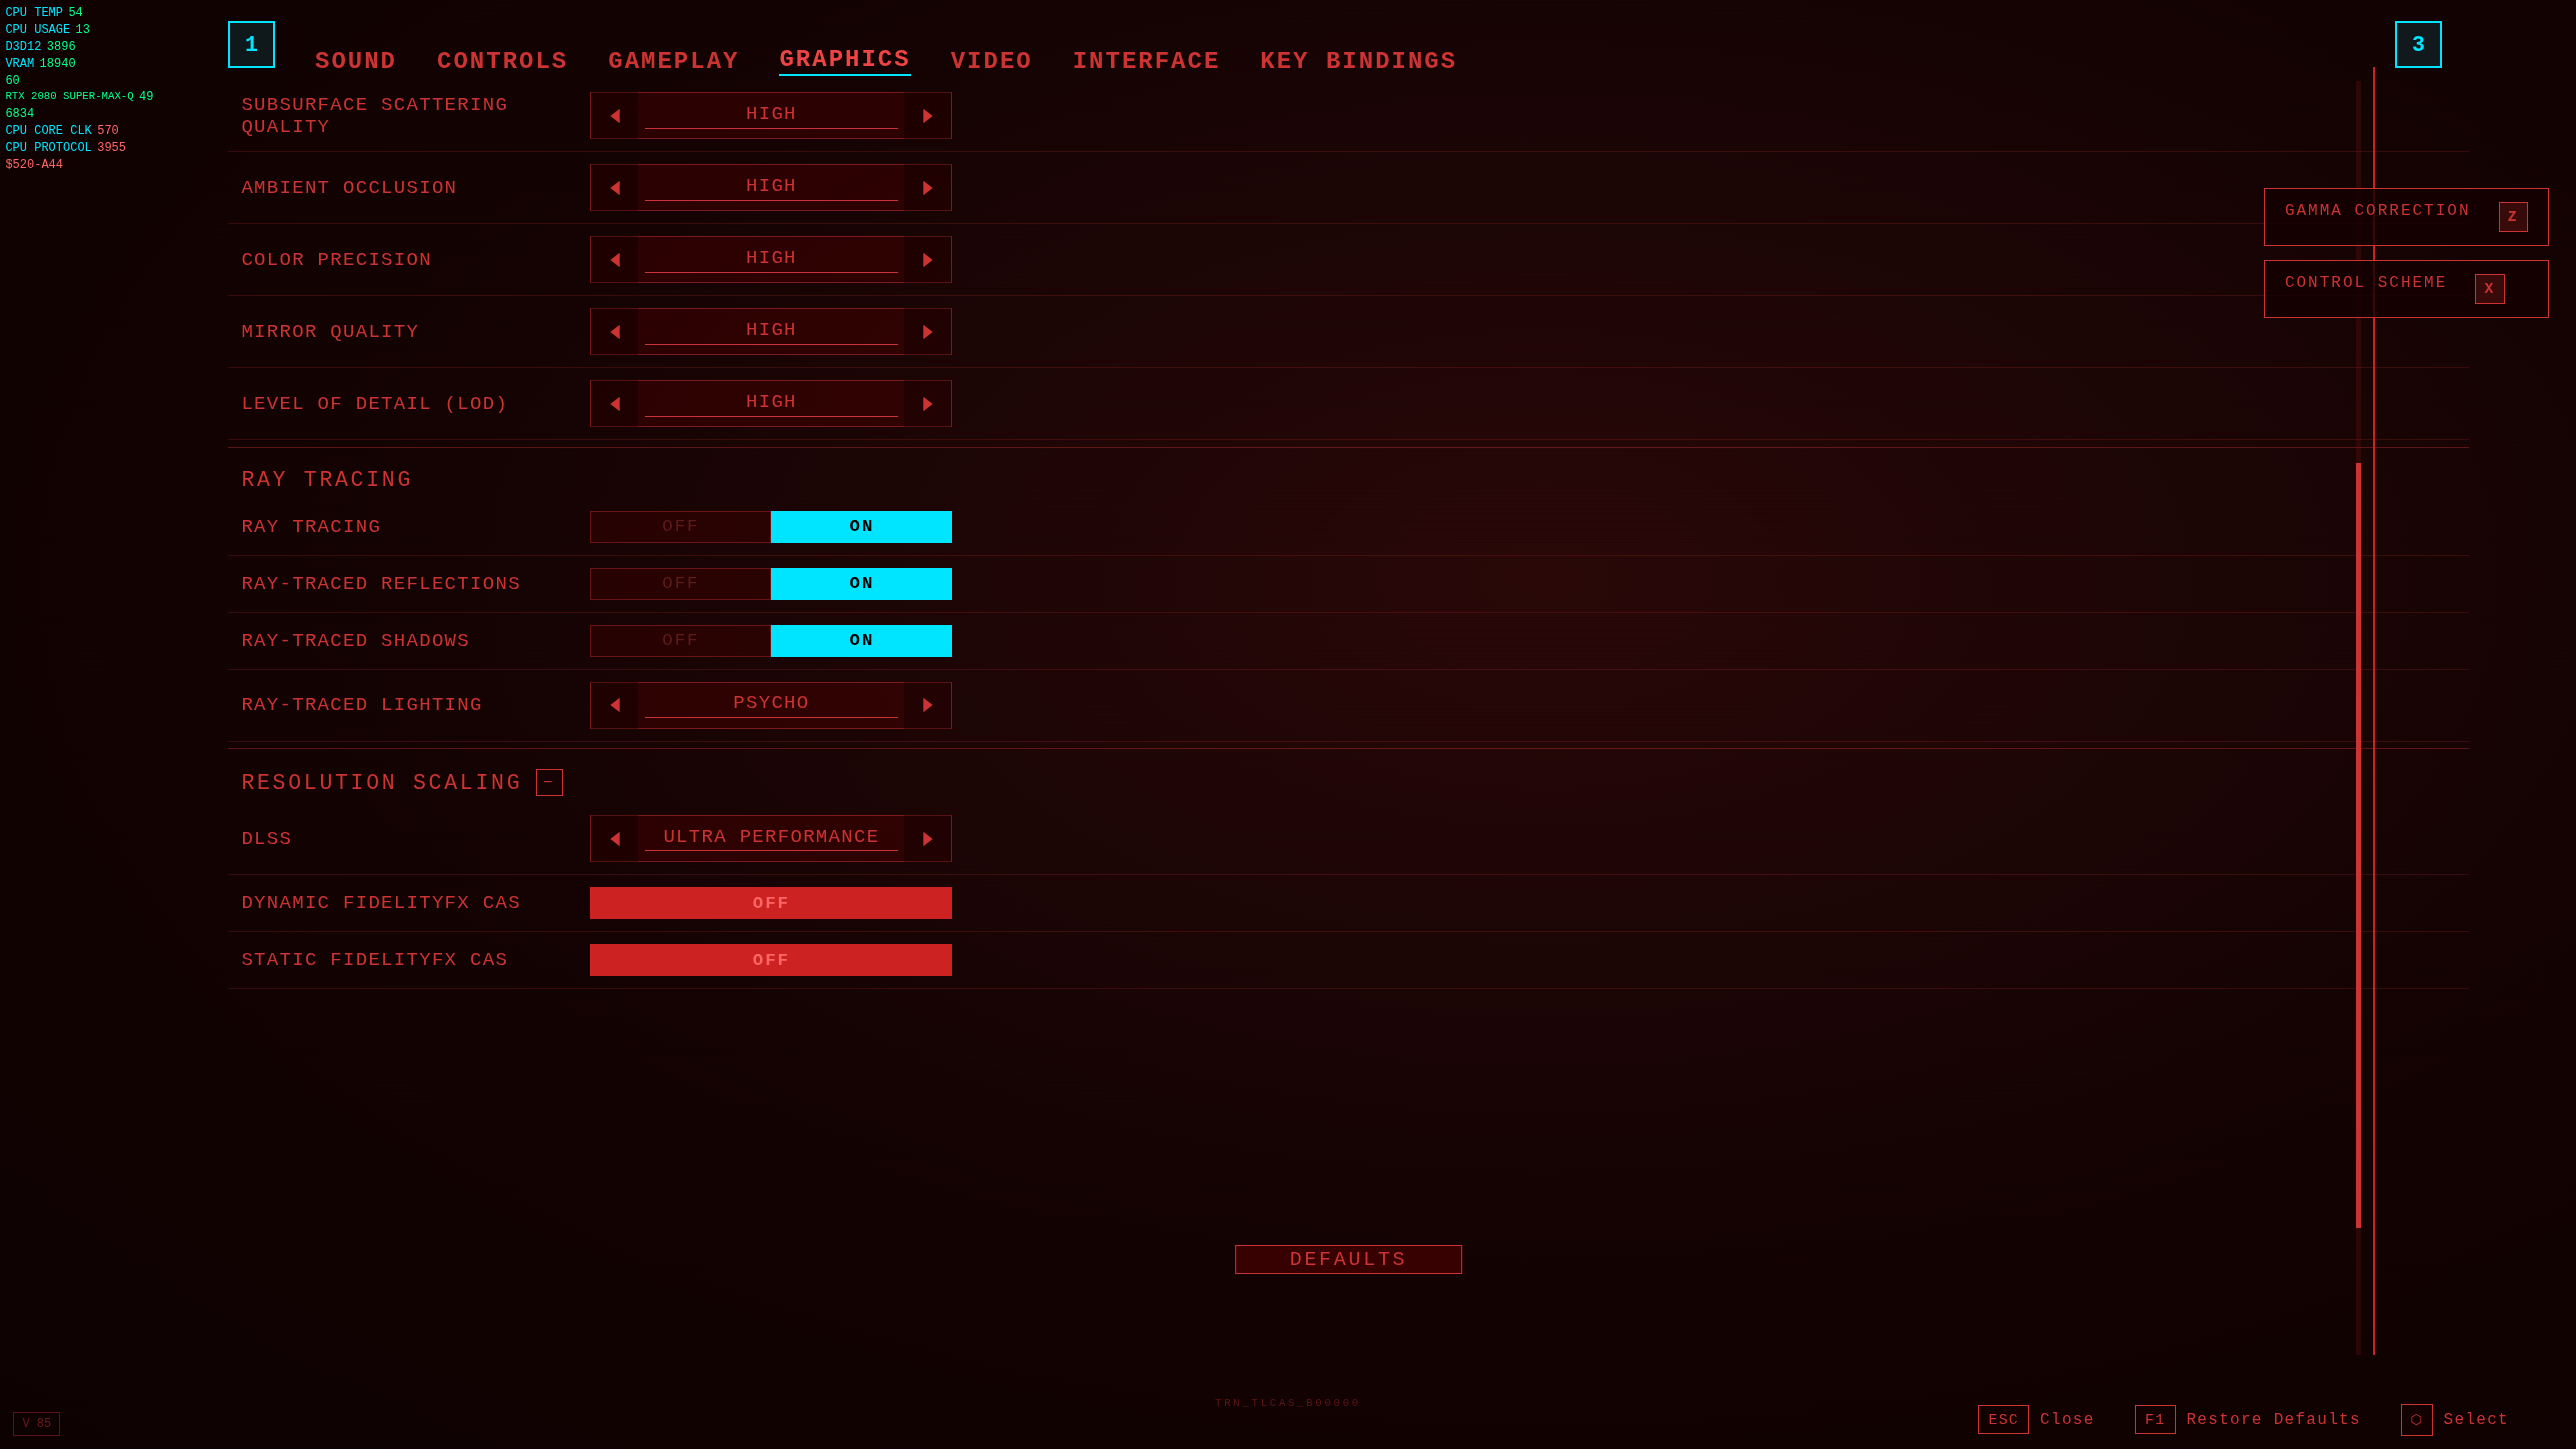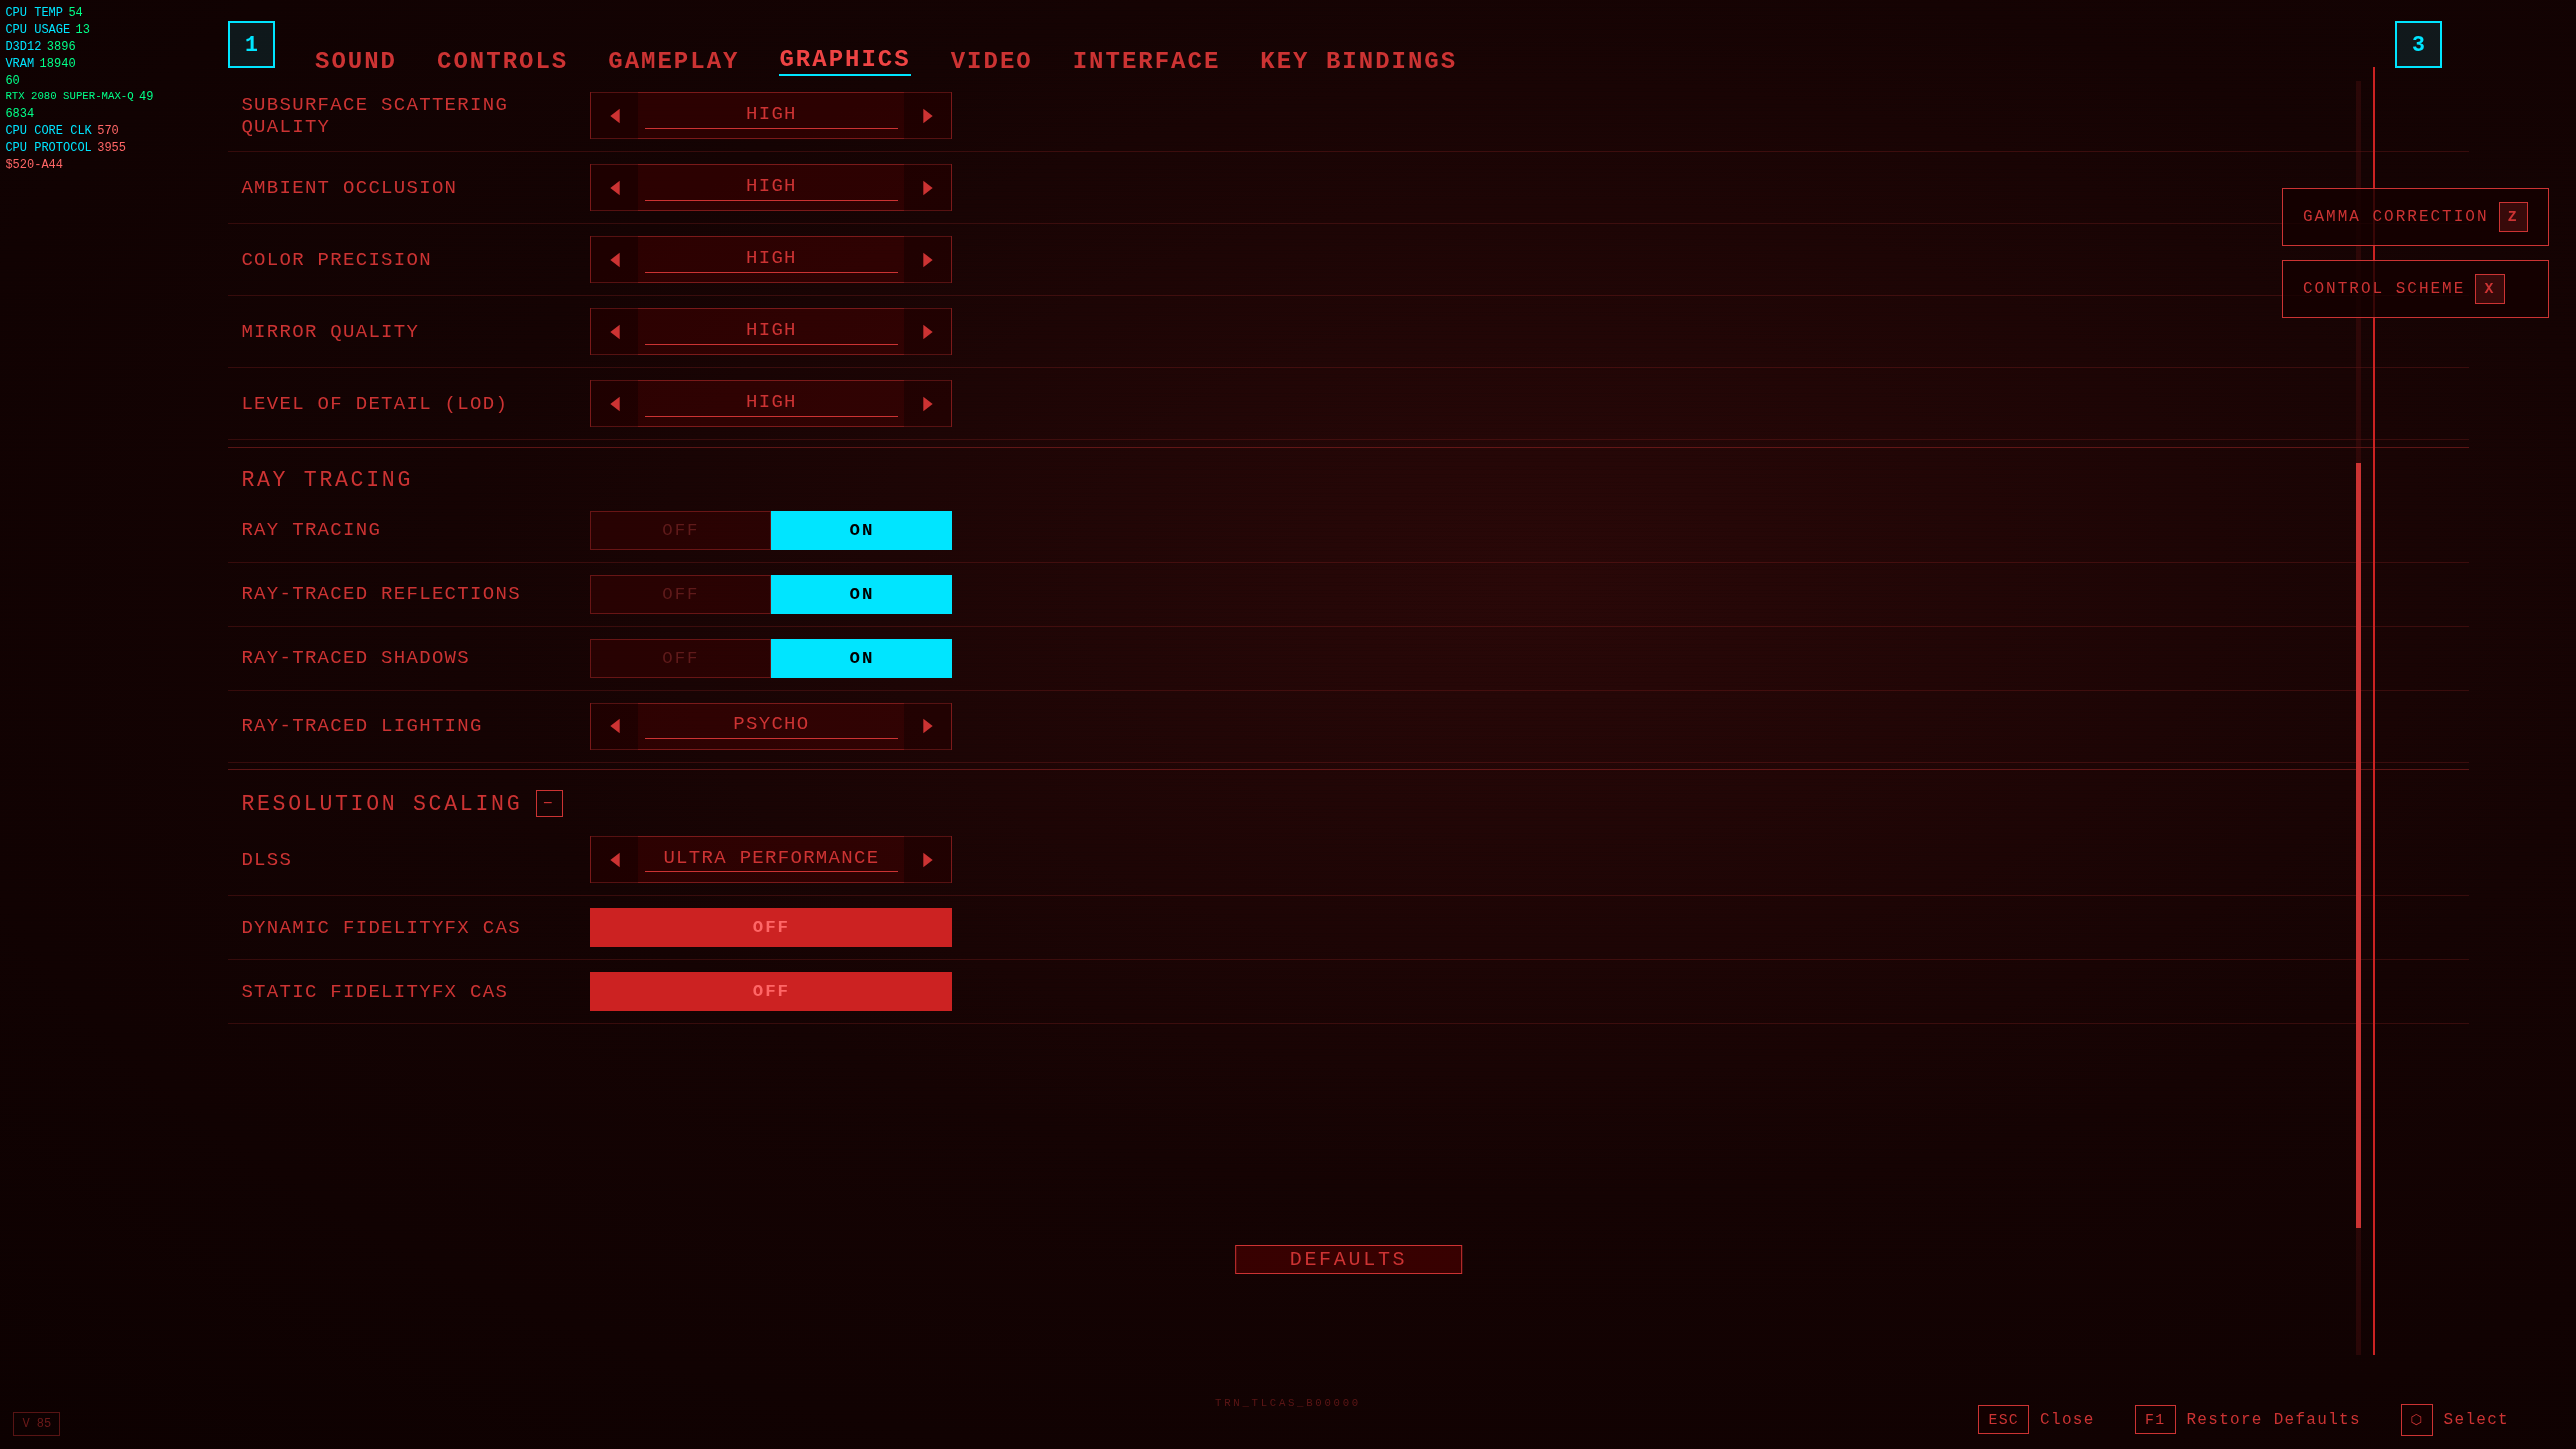--- a/index.html
+++ b/index.html
@@ -180,21 +180,21 @@
       font-family: 'Courier New', monospace;
       padding: 20px 13.4px 6.7px 13.4px;
       border-top: 0.7px solid rgba(200, 50, 50, 0.4);
       margin-top: 6.7px;
     }
 
     
     .toggle-control {
       display: flex;
       width: 100%;
-      height: 39px;
+      height: 32px;
     }
 
     .toggle-off {
       flex: 1;
       background: rgba(80, 0, 0, 0.3);
       border: 0.7px solid rgba(200, 50, 50, 0.4);
       display: flex;
       align-items: center;
       justify-content: center;
       color: rgba(150, 50, 50, 0.5);
@@ -273,22 +273,21 @@
 
     .side-button {
       background: rgba(20, 0, 0, 0.8);
       border: 1.3px solid #cc3333;
       color: #cc3333;
       font-size: 16px;
       letter-spacing: 2px;
       font-family: 'Courier New', monospace;
       padding: 13.4px 20px;
       display: flex;
-      align-items: center;
-      gap: 10px;
+      gap: 28px;
       cursor: pointer;
       min-width: 255px;
     }
 
     .key-badge {
       background: rgba(200, 50, 50, 0.2);
       border: 1.3px solid #cc3333;
       color: #cc3333;
       width: 29.5px;
       height: 29.5px;

